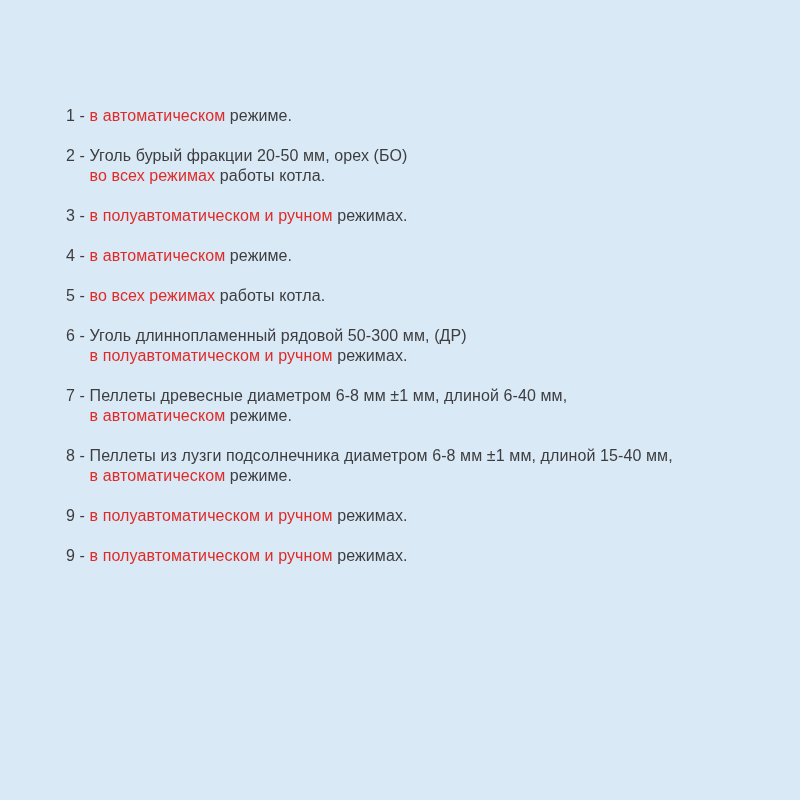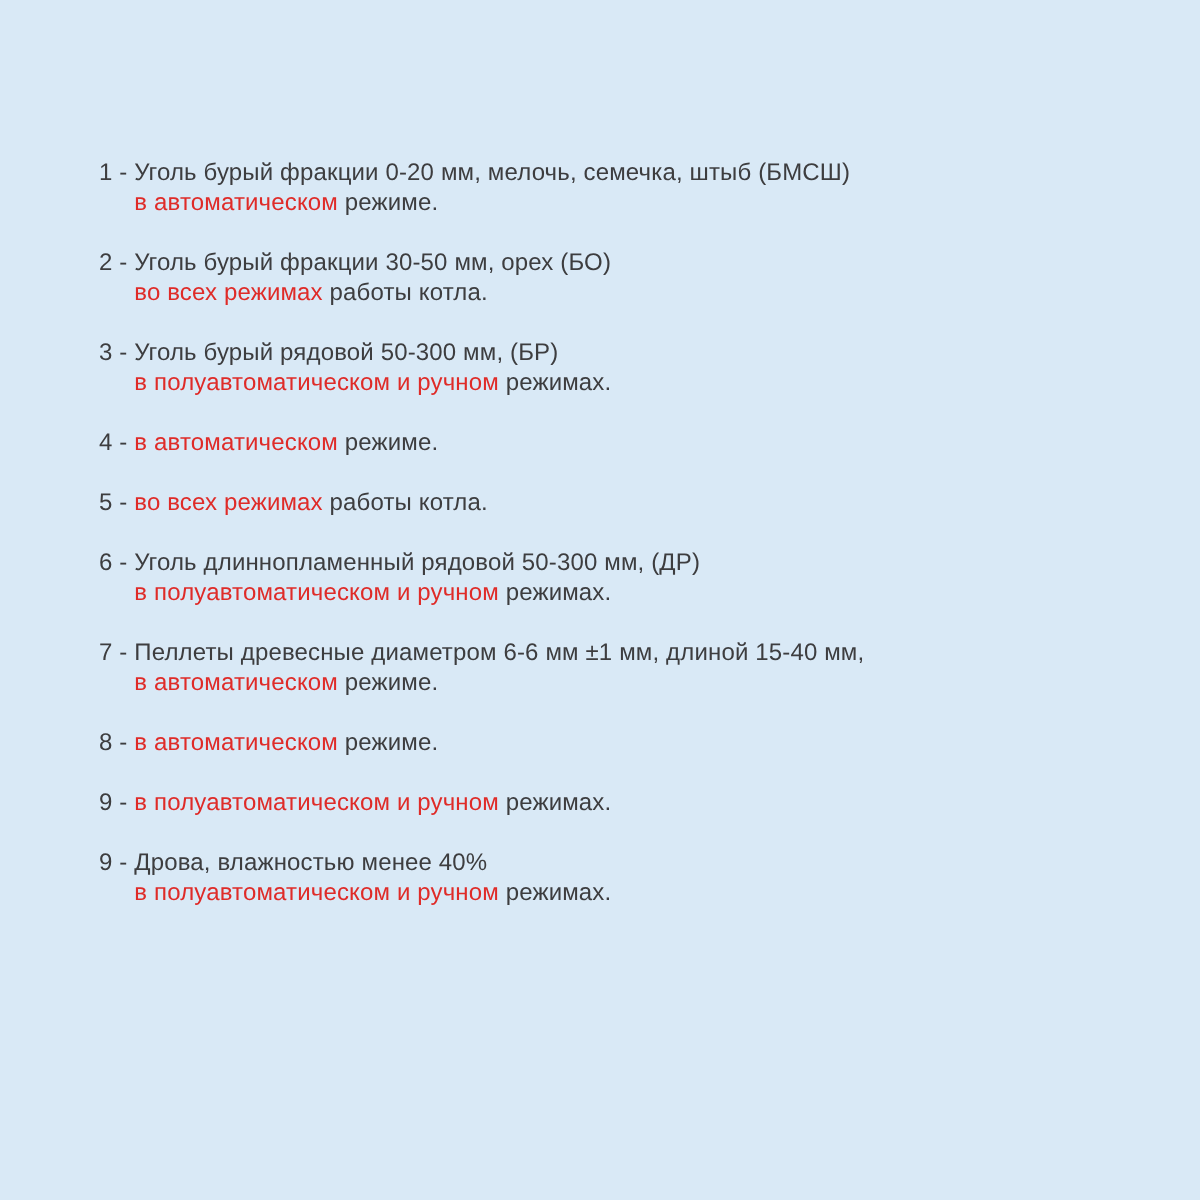--- a/index.html
+++ b/index.html
@@ -41,37 +41,35 @@
   }
 </style>
 </head>
 <body style="background: rgb(217, 233, 246); color: rgb(61, 61, 63);">
 
 <div class="page">
   <ol class="fuel-list" id="fuel-list">
   <li class="fuel-item">
     <span class="prefix">1 - </span>
     <div class="content">
-      <div class="line1">Уголь бурый фракции 0-20 мм, мелочь, семечка, штыб (БМСШ)</div>
       <div class="line2"><span class="mode-red" style="color: rgb(223, 43, 40);">в автоматическом</span><span class="mode-rest"> режиме.</span></div>
     </div>
   </li>
 
   <li class="fuel-item">
     <span class="prefix">2 - </span>
     <div class="content">
-      <div class="line1">Уголь бурый фракции 30-50 мм, орех (БО)</div>
+      <div class="line1">Уголь бурый фракции 20-50 мм, орех (БО)</div>
       <div class="line2"><span class="mode-red" style="color: rgb(223, 43, 40);">во всех режимах</span><span class="mode-rest"> работы котла.</span></div>
     </div>
   </li>
 
   <li class="fuel-item">
     <span class="prefix">3 - </span>
     <div class="content">
-      <div class="line1">Уголь бурый рядовой 50-300 мм, (БР)</div>
       <div class="line2"><span class="mode-red" style="color: rgb(223, 43, 40);">в полуавтоматическом и ручном</span><span class="mode-rest"> режимах.</span></div>
     </div>
   </li>
 
   <li class="fuel-item">
     <span class="prefix">4 - </span>
     <div class="content">
       <div class="line2"><span class="mode-red" style="color: rgb(223, 43, 40);">в автоматическом</span><span class="mode-rest"> режиме.</span></div>
     </div>
   </li>
@@ -87,40 +85,40 @@
     <span class="prefix">6 - </span>
     <div class="content">
       <div class="line1">Уголь длиннопламенный рядовой 50-300 мм, (ДР)</div>
       <div class="line2"><span class="mode-red" style="color: rgb(223, 43, 40);">в полуавтоматическом и ручном</span><span class="mode-rest"> режимах.</span></div>
     </div>
   </li>
 
   <li class="fuel-item">
     <span class="prefix">7 - </span>
     <div class="content">
-      <div class="line1">Пеллеты древесные диаметром 6-6 мм ±1 мм, длиной 15-40 мм,</div>
+      <div class="line1">Пеллеты древесные диаметром 6-8 мм ±1 мм, длиной 6-40 мм,</div>
       <div class="line2"><span class="mode-red" style="color: rgb(223, 43, 40);">в автоматическом</span><span class="mode-rest"> режиме.</span></div>
     </div>
   </li>
 
   <li class="fuel-item">
     <span class="prefix">8 - </span>
     <div class="content">
+      <div class="line1">Пеллеты из лузги подсолнечника диаметром 6-8 мм ±1 мм, длиной 15-40 мм,</div>
       <div class="line2"><span class="mode-red" style="color: rgb(223, 43, 40);">в автоматическом</span><span class="mode-rest"> режиме.</span></div>
     </div>
   </li>
 
   <li class="fuel-item">
     <span class="prefix">9 - </span>
     <div class="content">
       <div class="line2"><span class="mode-red" style="color: rgb(223, 43, 40);">в полуавтоматическом и ручном</span><span class="mode-rest"> режимах.</span></div>
     </div>
   </li>
 
   <li class="fuel-item">
     <span class="prefix">9 - </span>
     <div class="content">
-      <div class="line1">Дрова, влажностью менее 40%</div>
       <div class="line2"><span class="mode-red" style="color: rgb(223, 43, 40);">в полуавтоматическом и ручном</span><span class="mode-rest"> режимах.</span></div>
     </div>
   </li>
 </ol>
 </div>
 
 </body></html>

